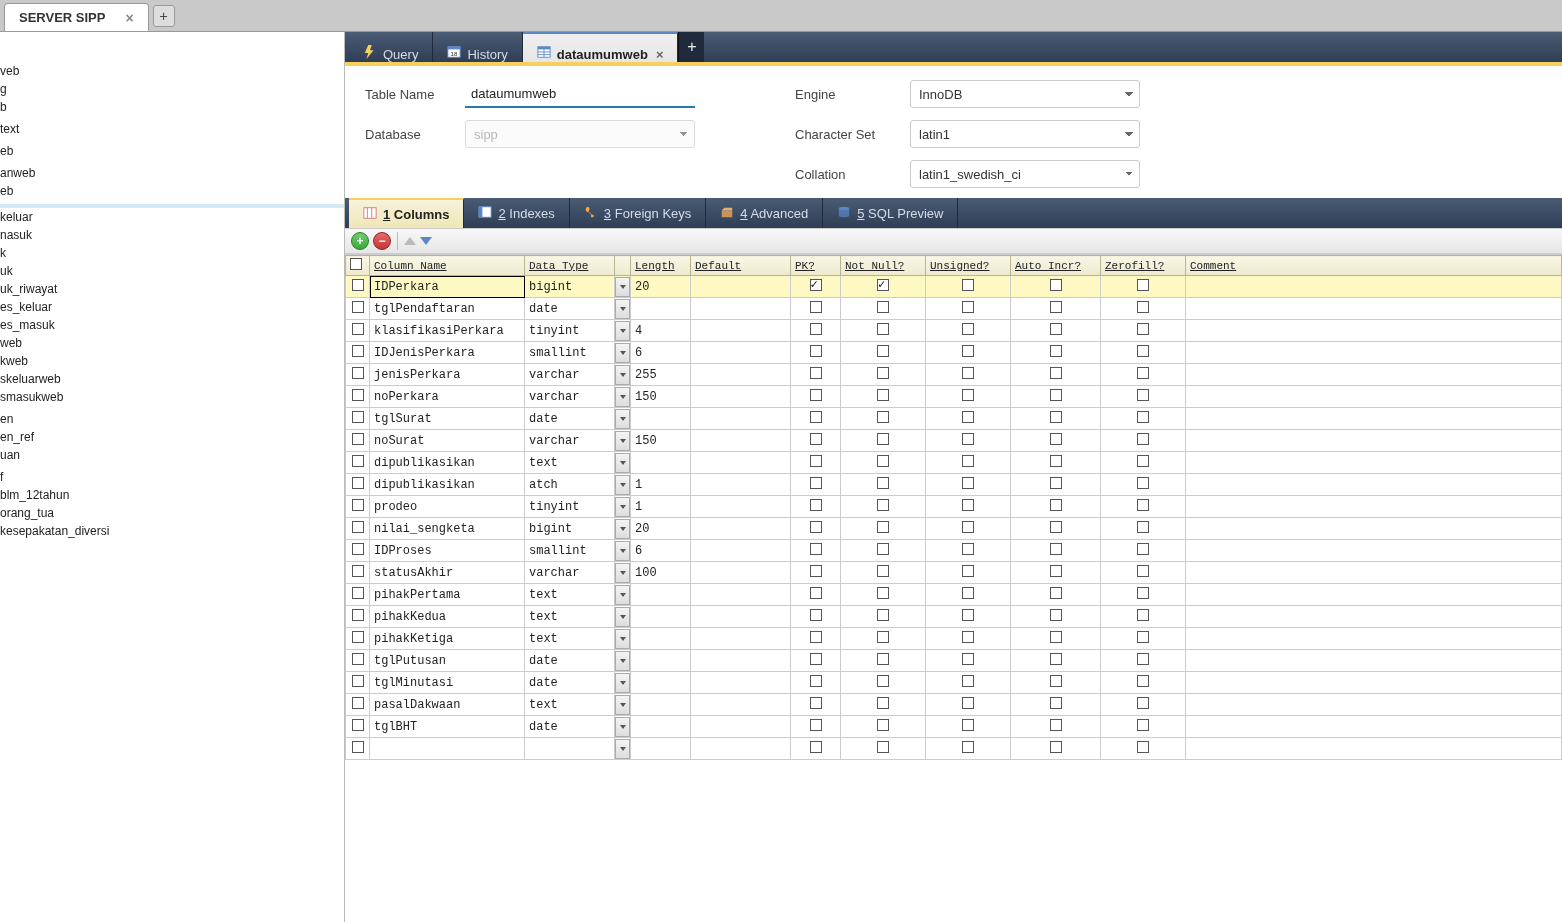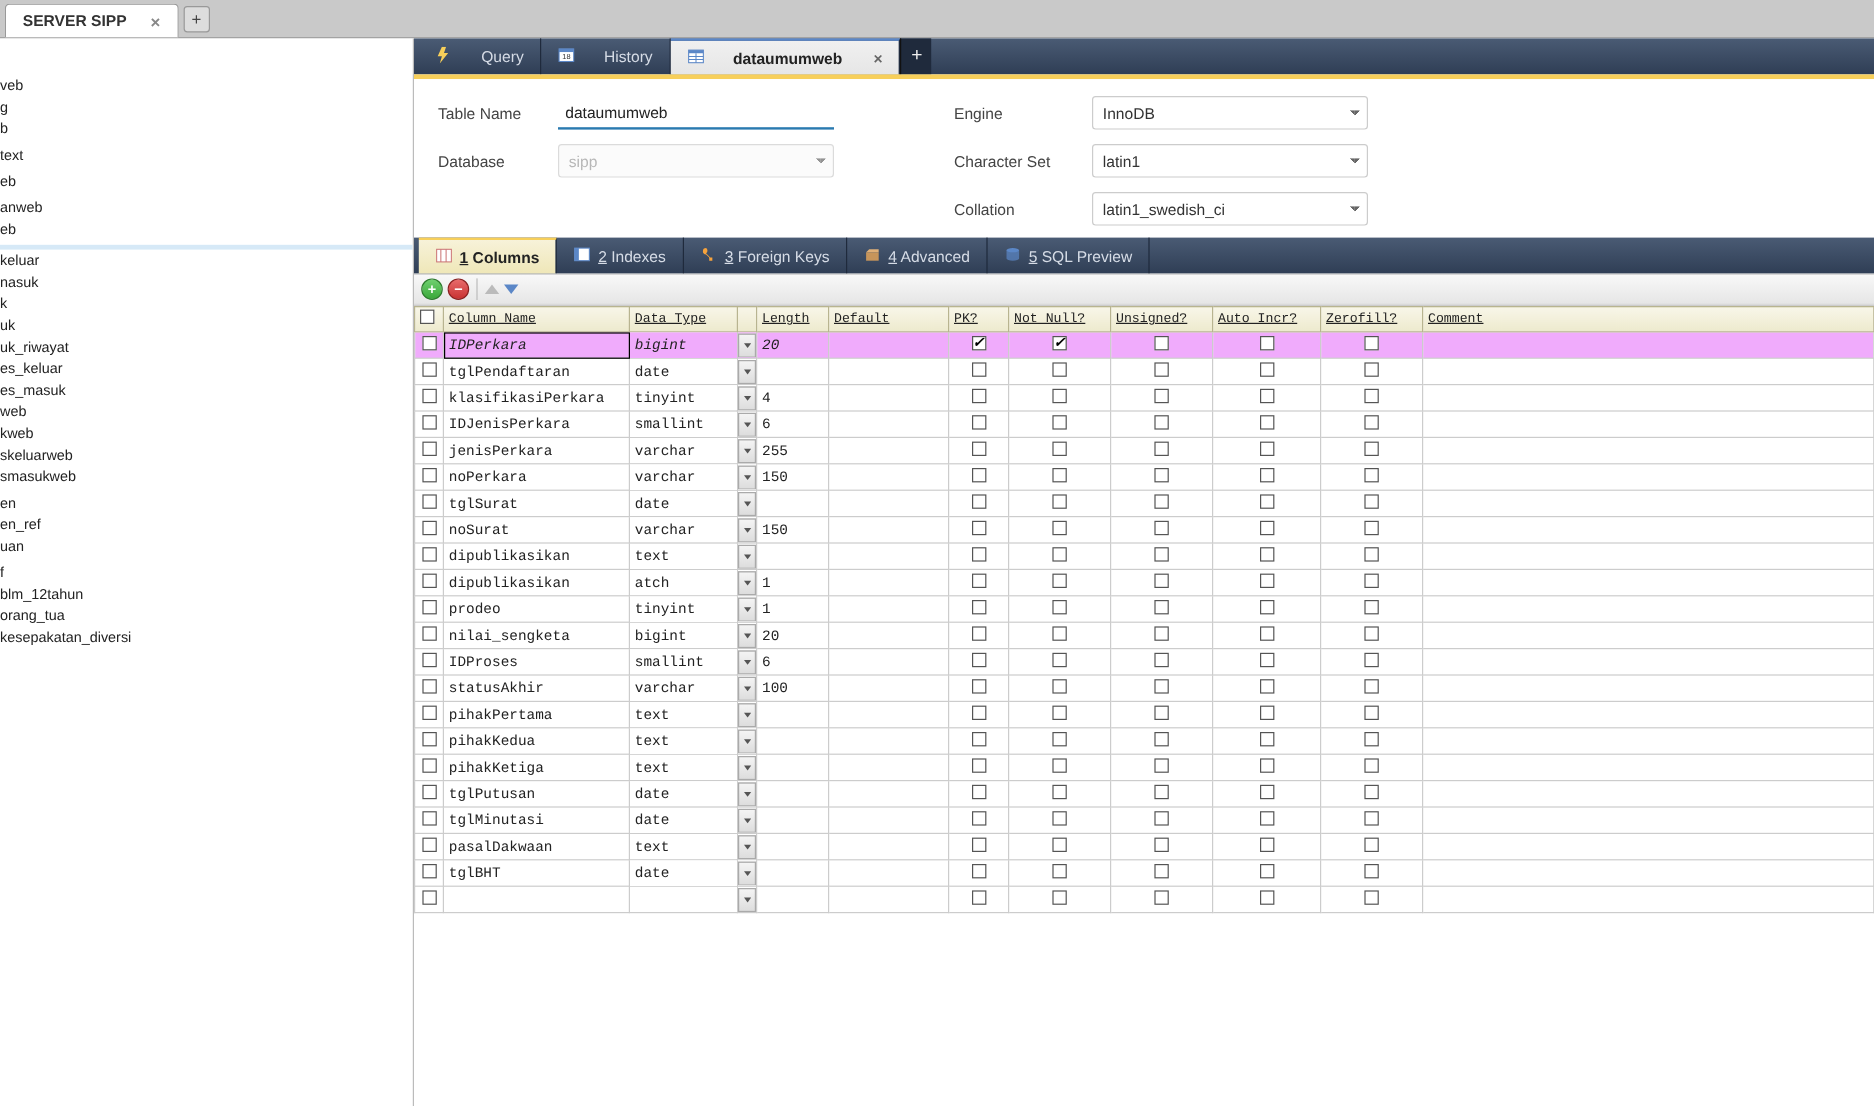--- a/index.html
+++ b/index.html
@@ -18,21 +18,21 @@
 
 .sidebar { width: 345px; background: #fff; border-right: 1px solid #bbb; overflow: hidden; padding-top: 30px; }
 .tree-item { padding: 2px 4px 2px 0; color: #222; font-size: 12px; white-space: nowrap; overflow: hidden; }
 .tree-item.active { background: #d6e9f7; color: #000; }
 
 
 .content-col { flex: 1; display: flex; flex-direction: column; background: #fff; }
 
 
 .editor-tabs { height: 30px; background: linear-gradient(#4a5b74, #2f3e55); display: flex; align-items: stretch; padding-left: 4px; }
-.editor-tab { display: flex; align-items: center; gap: 24px; padding: 0 14px; color: #d6dce6; font-size: 13px; cursor: pointer; border-right: 1px solid #1f2a3c; }
+.editor-tab { display: flex; align-items: flex-end; gap: 6px; padding: 0 14px; color: #d6dce6; font-size: 13px; cursor: pointer; border-right: 1px solid #1f2a3c; }
 .editor-tab.active { background: linear-gradient(#f0f0f0, #e6e6e6); color: #222; font-weight: bold; border-top: 2px solid #5b87c7; }
 .editor-tab .tab-x { color: #888; font-size: 13px; cursor: pointer; margin-left: 2px; }
 .editor-tab.active .tab-x { color: #666; }
 .editor-addtab { width: 26px; display: flex; align-items: center; justify-content: center; background: #1f2a3c; color: #eee; font-size: 16px; cursor: pointer; border-left: 1px solid #111; }
 .accent-strip { height: 4px; background: #f7cf5a; }
 
 .icon-svg { width: 14px; height: 14px; display: inline-block; }
 
 
 .form-area { padding: 14px 20px 10px 20px; background: #fff; }
@@ -56,21 +56,21 @@
 .tb-sep { width: 1px; height: 18px; background: #bbb; margin: 0 2px; }
 .tb-tri { width: 0; height: 0; border-left: 6px solid transparent; border-right: 6px solid transparent; cursor: pointer; }
 .tb-up { border-bottom: 8px solid #bbb; }
 .tb-down { border-top: 8px solid #5b87c7; }
 
 
 .grid-wrap { flex: 1; overflow: auto; background: #fff; border-top: 1px solid #ccc; }
 .grid { border-collapse: collapse; width: 100%; table-layout: fixed; }
 .grid th { background: linear-gradient(#f8f6e8,#edeacd); border: 1px solid #b8b490; font-family: 'Courier New', monospace; font-weight: normal; text-align: left; padding: 2px 4px; font-size: 11px; color: #222; height: 20px; white-space: nowrap; overflow: hidden; text-decoration: underline; }
 .grid td { border: 1px solid #ccc; padding: 0 4px; font-family: 'Courier New', monospace; font-size: 12px; height: 22px; color: #222; background: #fff; white-space: nowrap; overflow: hidden; }
-.grid tr.selected td { background: #f0abfc; font-style: italic; }
+.grid tr.selected td { background: #fef9c3; }
 .grid tr.selected td.name-cell { outline: 1px solid #000; outline-offset: -1px; }
 .cb-cell { text-align: center; padding: 0; }
 .cb-box { width: 12px; height: 12px; border: 1px solid #555; display: inline-block; background: #fff; position: relative; cursor: pointer; }
 .cb-box.checked::after { content: '✓'; position: absolute; top: -3px; left: 0; font-size: 12px; color: #000; font-weight: bold; }
 .dtype-cell { position: relative; padding-right: 18px; }
 .dd-btn { position: absolute; right: 1px; top: 1px; bottom: 1px; width: 14px; background: linear-gradient(#f4f4f4,#ddd); border: 1px solid #aaa; display: flex; align-items: center; justify-content: center; cursor: pointer; }
 .dd-btn::after { content: ''; border-left: 3px solid transparent; border-right: 3px solid transparent; border-top: 4px solid #555; }
 th .cb-box { border-color: #555; }
 
 </style>

